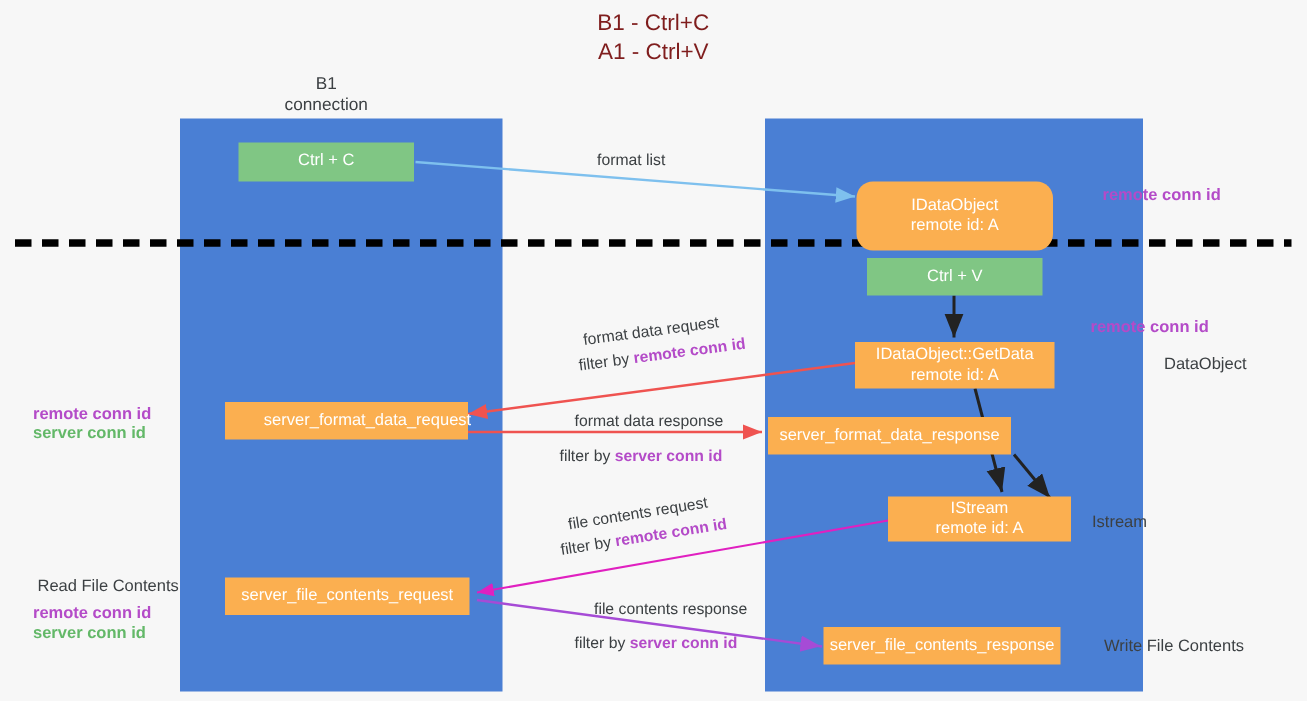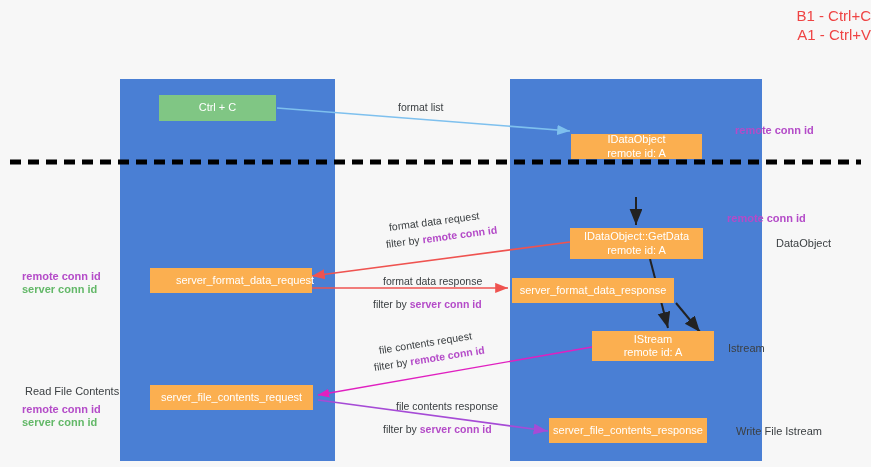--- a/index.html
+++ b/index.html
@@ -9,21 +9,21 @@
     font-family:"Liberation Sans", sans-serif;
     position:relative;
     overflow:hidden;
     color:#3c4043;
   }
   #stage{position:absolute;left:0;top:0;width:871px;height:467px;}
   svg.layer{position:absolute;left:0;top:0;width:871px;height:467px;pointer-events:none;}
   .lane{position:absolute;background:#4a7fd4;}
   .title{
     position:absolute;left:0;top:6px;width:871px;
-    text-align:right;font-size:15px;line-height:19px;color:#ef4444;
+    text-align:center;font-size:15px;line-height:19px;color:#7f1d1d;
   }
   .colhdr{
     position:absolute;text-align:center;font-size:11.5px;line-height:13.5px;color:#3c4043;
   }
   .box{
     position:absolute;box-sizing:border-box;
     display:flex;align-items:center;justify-content:center;
     flex-direction:column;
     text-align:center;color:#ffffff;
     font-size:11px;line-height:13.5px;
@@ -47,20 +47,24 @@
 </head>
 <body>
 
 <div id="stage">
 
   <div class="title">
     <div>B1 - Ctrl+C</div>
     <div>A1 - Ctrl+V</div>
   </div>
 
+  <div class="colhdr" style="left:150px;top:50px;width:135px;">
+    <div>B1</div>
+    <div>connection</div>
+  </div>
 
   <div class="lane" style="left:120px;top:79px;width:215px;height:382px;"></div>
   <div class="lane" style="left:510px;top:79px;width:252px;height:382px;"></div>
 
   <svg class="layer">
     <defs>
       <marker id="ah-blue" markerWidth="9" markerHeight="9" refX="8" refY="3.2" orient="auto">
         <path d="M0,0 L8,3.2 L0,6.4 z" fill="#7ec0ee"></path>
       </marker>
       <marker id="ah-red" markerWidth="9" markerHeight="9" refX="8" refY="3.2" orient="auto">
@@ -93,25 +97,28 @@
 
     <line x1="592" y1="347" x2="318" y2="395" stroke="#e020c0" stroke-width="1.4" marker-end="url(#ah-magenta)"></line>
 
     <line x1="318" y1="400" x2="548" y2="431" stroke="#a64bd6" stroke-width="1.6" marker-end="url(#ah-purple)"></line>
   </svg>
 
   <div class="box green" style="left:159px;top:95px;width:117px;height:26px;">
     <span>Ctrl + C</span>
   </div>
 
-  <div class="box orange" style="left:571px;top:134px;width:131px;height:25px;">
+  <div class="box orange" style="left:571px;top:121px;width:131px;height:46px;border-radius:11px;">
     <span>IDataObject</span>
     <span>remote id: A</span>
   </div>
 
+  <div class="box green" style="left:578px;top:172px;width:117px;height:25px;">
+    <span>Ctrl + V</span>
+  </div>
 
   <div class="box orange" style="left:570px;top:228px;width:133px;height:31px;">
     <span>IDataObject::GetData</span>
     <span>remote id: A</span>
   </div>
 
   <div class="box orange" style="left:150px;top:268px;width:162px;height:25px;padding-left:28px;">
     <span>server_format_data_request</span>
   </div>
 
@@ -155,21 +162,21 @@
   </div>
 
   <div class="lbl purple" style="left:735px;top:123px;">remote conn id</div>
 
   <div class="lbl purple" style="left:727px;top:211px;">remote conn id</div>
 
   <div class="lbl dark" style="left:728px;top:236px;margin-left:48px;">DataObject</div>
 
   <div class="lbl dark" style="left:728px;top:341px;">Istream</div>
 
-  <div class="lbl dark" style="left:736px;top:424px;">Write File Istream</div>
+  <div class="lbl dark" style="left:736px;top:424px;">Write File Contents</div>
 
   <div class="lbl purple" style="left:22px;top:269px;">remote conn id</div>
   <div class="lbl green" style="left:22px;top:282px;">server conn id</div>
 
   <div class="lbl dark" style="left:25px;top:384px;">Read File Contents</div>
   <div class="lbl purple" style="left:22px;top:402px;">remote conn id</div>
   <div class="lbl green" style="left:22px;top:415px;">server conn id</div>
 
 </div>
 

